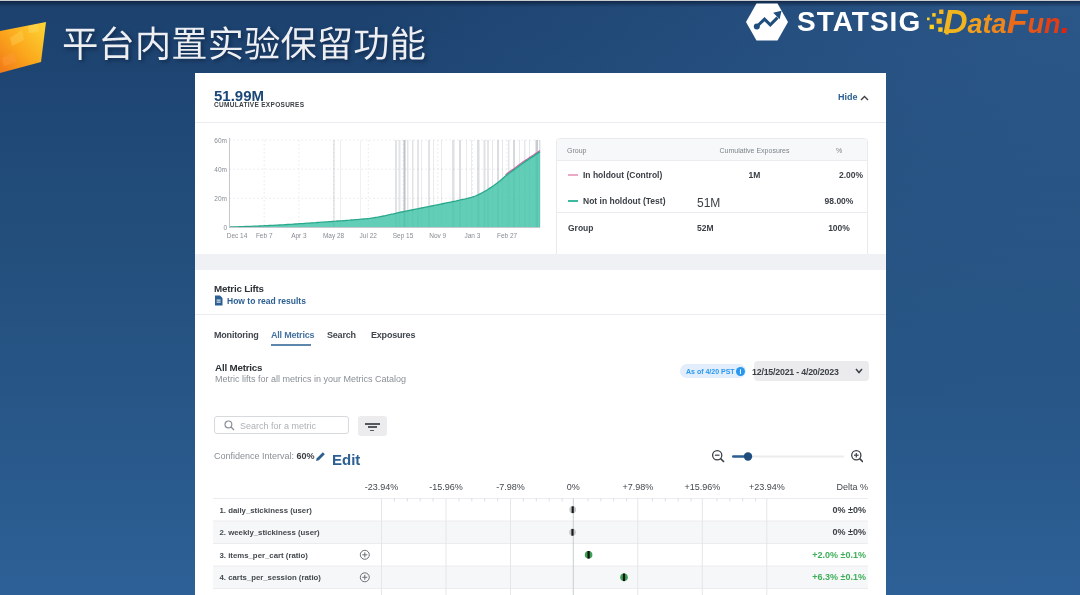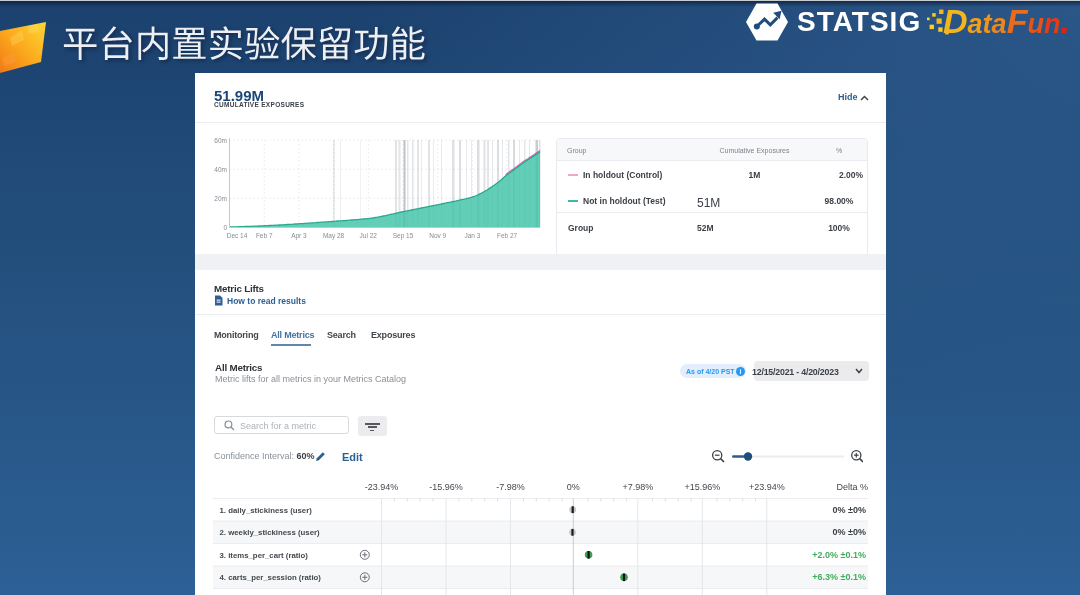--- a/index.html
+++ b/index.html
@@ -206,21 +206,21 @@
 <div class="abs" style="left:240px;top:420.5px;font-size:9px;color:#aeb2b6">Search for a metric</div>
 <div class="abs" style="left:357.5px;top:415.5px;width:29px;height:20px;background:#ececee;border-radius:3px"></div>
 <div class="abs" style="left:364.5px;top:423px;width:15px;height:1.6px;background:#55595e"></div>
 <div class="abs" style="left:367.5px;top:426.4px;width:9px;height:1.6px;background:#55595e"></div>
 <div class="abs" style="left:370px;top:429.8px;width:4px;height:1.6px;background:#55595e"></div>
 
 <div class="abs" style="left:214px;top:451px;font-size:9px;color:#8a9097">Confidence Interval: <b style="color:#3c4147">60%</b></div>
 <svg class="abs" style="left:315px;top:451px" width="11" height="11" viewBox="0 0 11 11">
     <path d="M1,10 L1.8,7.2 L7.8,1.2 L9.8,3.2 L3.8,9.2 Z" fill="#2c5f93"></path>
   </svg>
-<div class="abs" style="left:342px;top:451px;font-size:11px;font-weight:bold;color:#2c5f93">Edit</div>
+<div class="abs" style="left:332px;top:451px;font-size:15px;font-weight:bold;color:#2c5f93">Edit</div>
 
 <svg class="abs" style="left:711px;top:449px" width="152" height="15" viewBox="0 0 152 15">
 <circle cx="6.2" cy="6.2" r="4.6" stroke="#3c4147" stroke-width="1.3" fill="none"></circle>
     <line x1="9.6" y1="9.6" x2="13" y2="13" stroke="#3c4147" stroke-width="1.6"></line>
     <line x1="3.9" y1="6.2" x2="8.5" y2="6.2" stroke="#3c4147" stroke-width="1.2"></line>
 <rect x="21" y="6.6" width="112" height="1.8" rx="0.9" fill="#ececee"></rect>
 <rect x="21" y="6.3" width="16" height="2.4" rx="1.2" fill="#2c5f93"></rect>
 <circle cx="37" cy="7.5" r="4.2" fill="#1f4d7e"></circle>
 <circle cx="145.3" cy="6.2" r="4.6" stroke="#3c4147" stroke-width="1.3" fill="none"></circle>
     <line x1="148.7" y1="9.6" x2="152" y2="13" stroke="#3c4147" stroke-width="1.6"></line>

